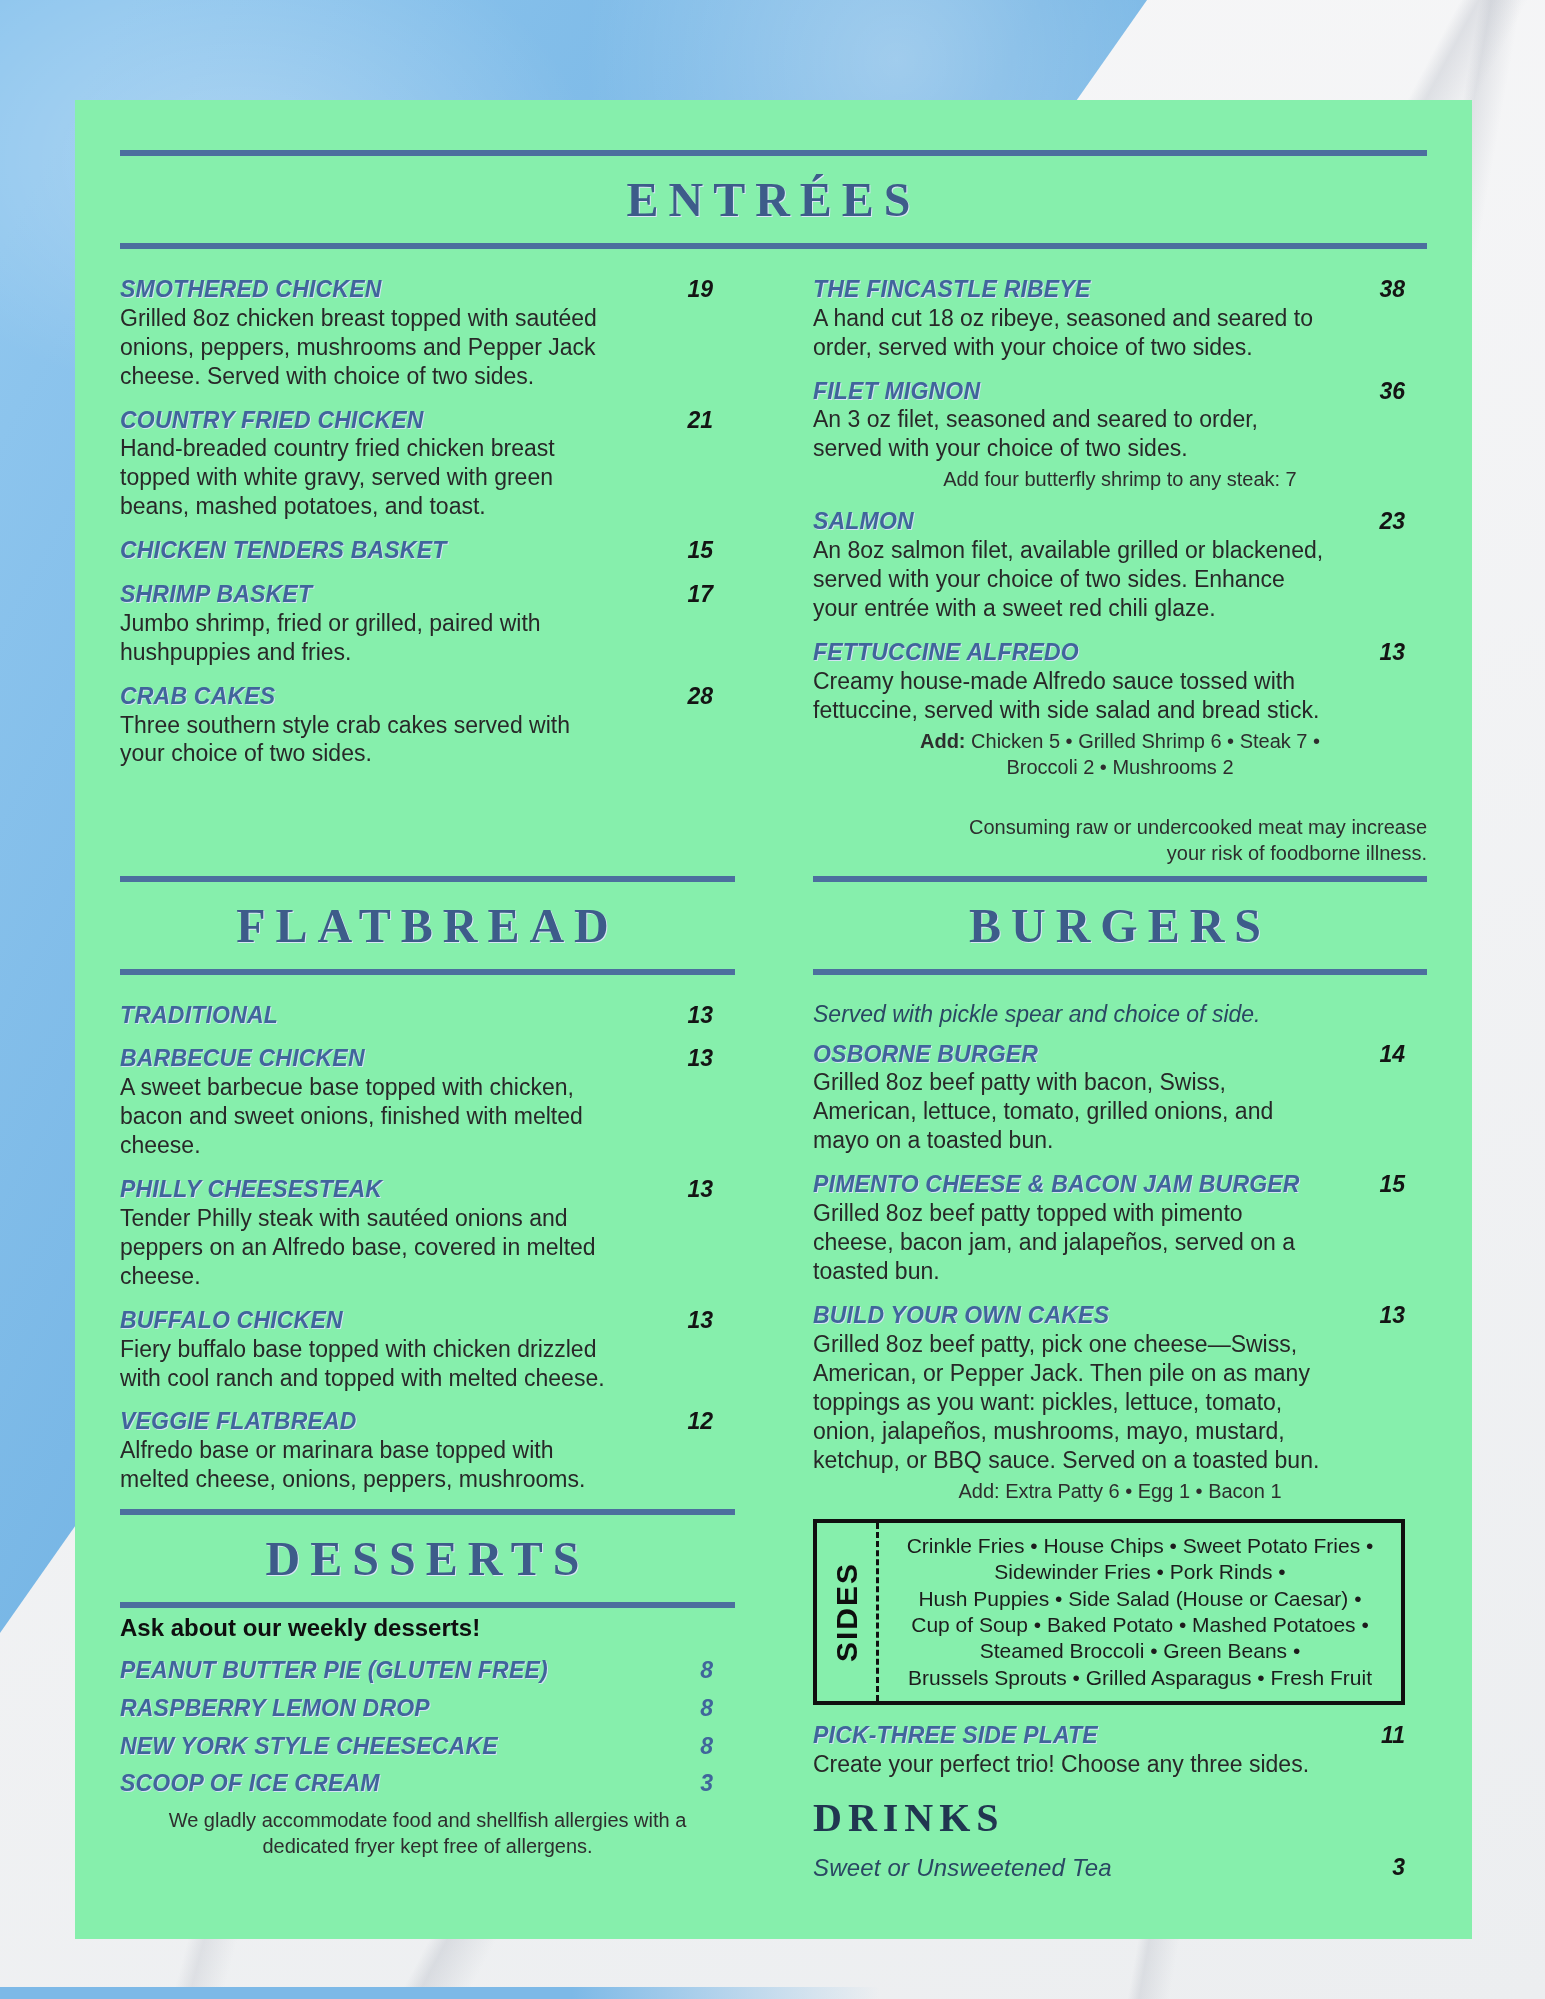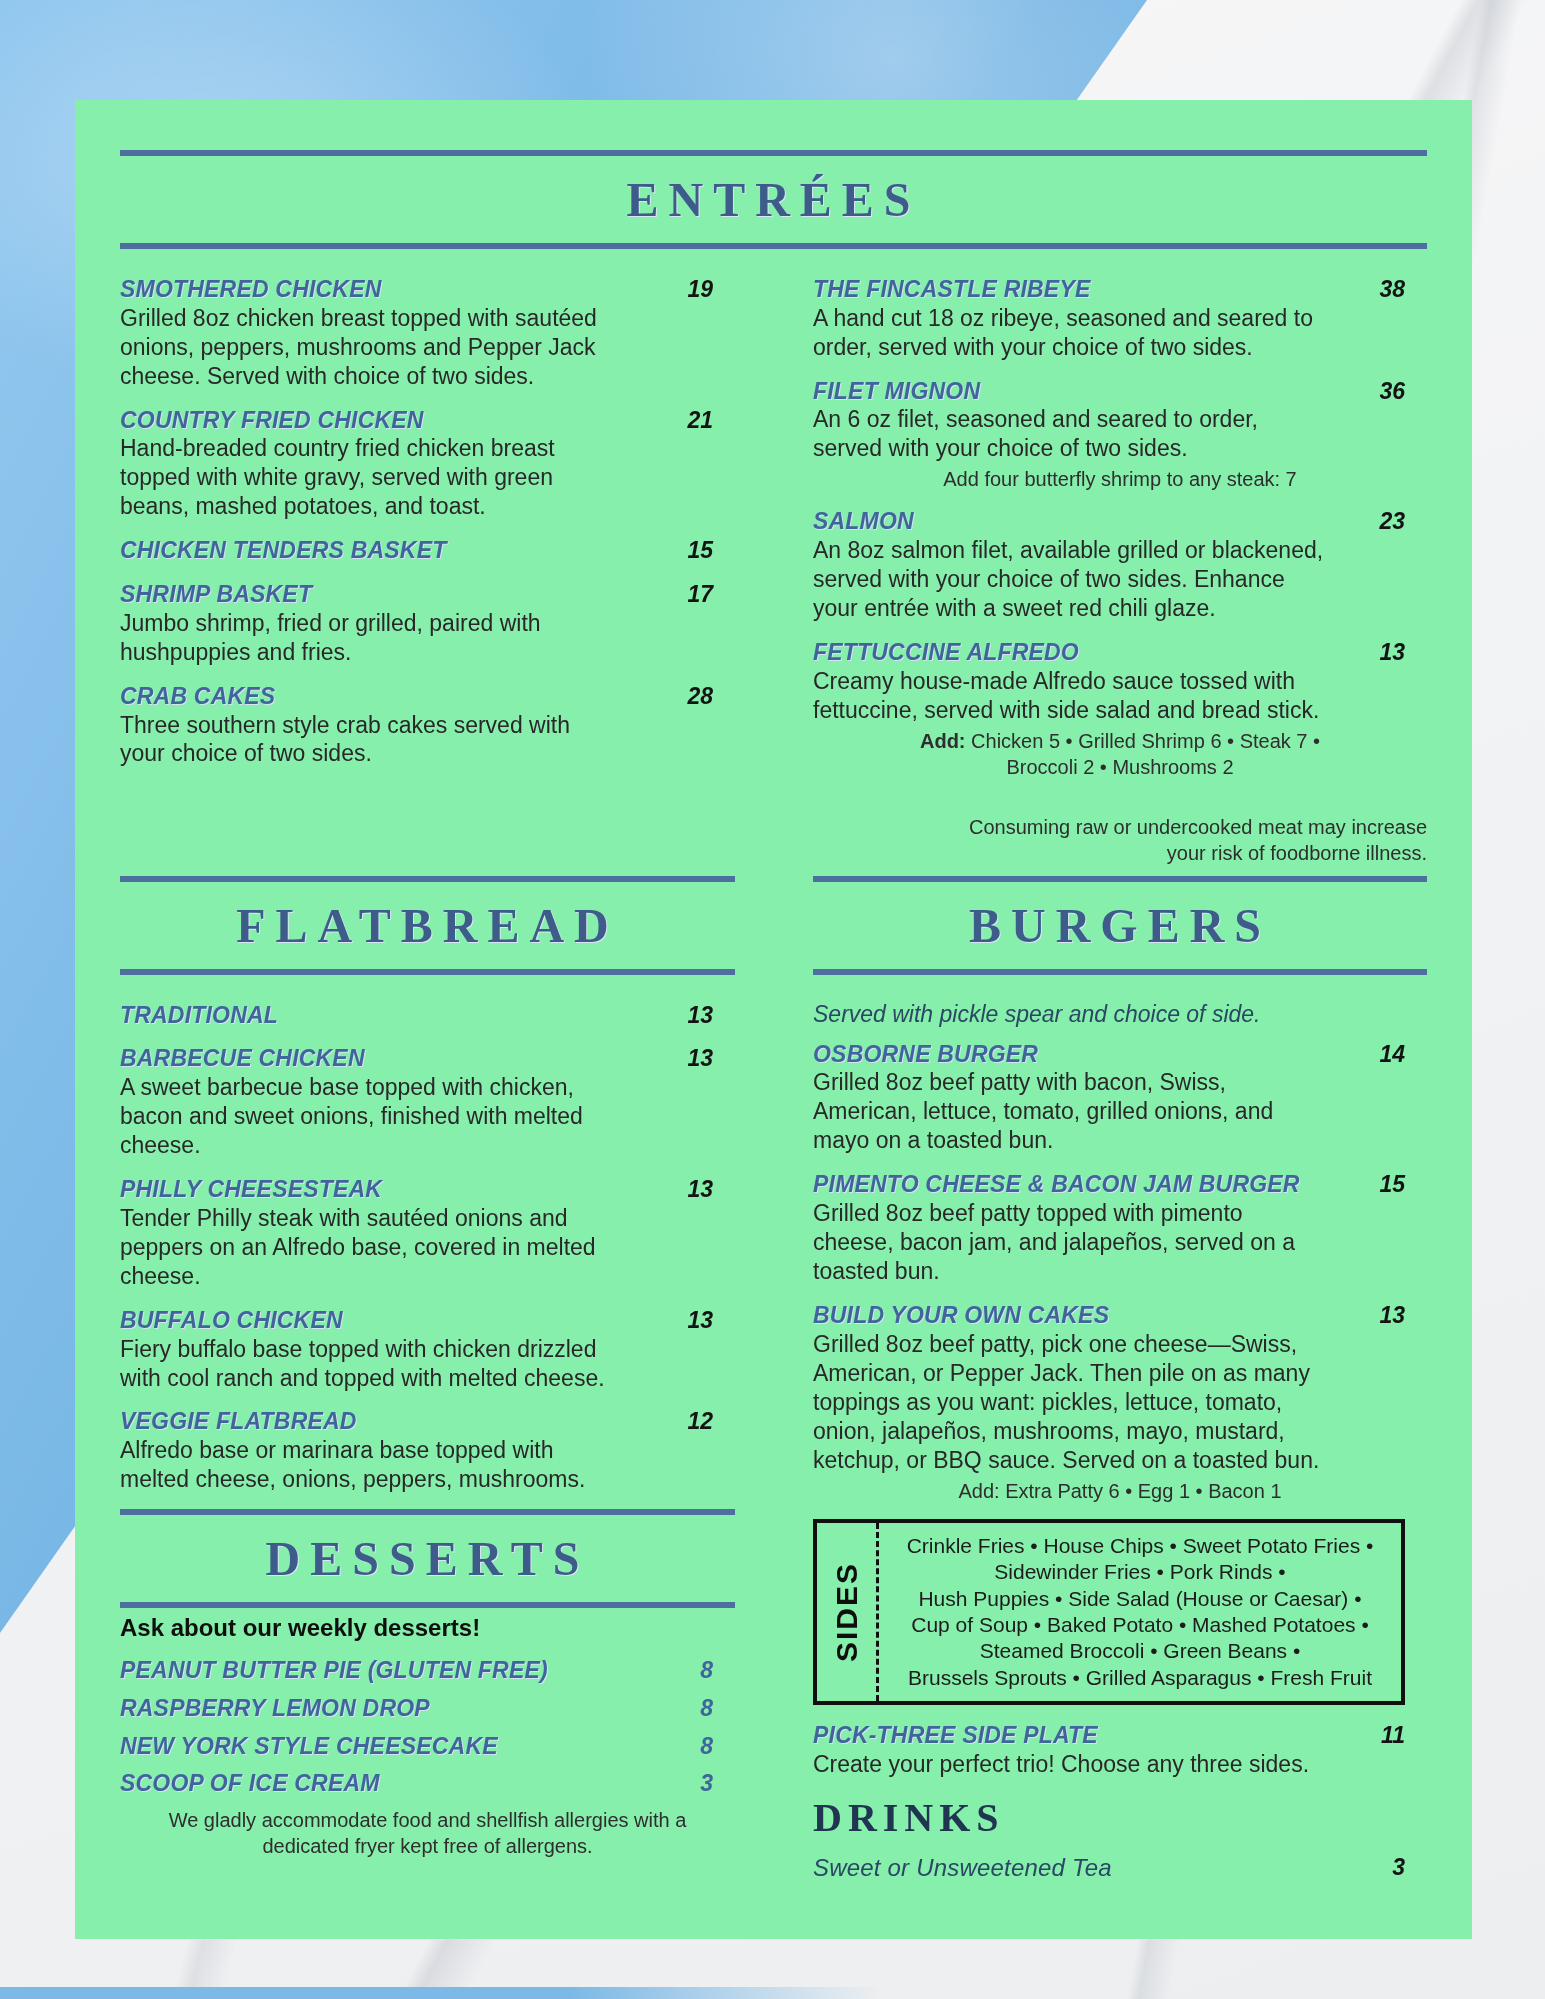--- a/index.html
+++ b/index.html
@@ -165,21 +165,21 @@
               <div class="desc">A hand cut 18 oz ribeye, seasoned and seared to
 order, served with your choice of two sides.</div>
 
             </div>
 
             <div class="item">
               <div class="row">
                 <span class="title">FILET MIGNON</span>
                 <span class="price">36</span>
               </div>
-              <div class="desc">An 6 oz filet, seasoned and seared to order,
+              <div class="desc">An 3 oz filet, seasoned and seared to order,
 served with your choice of two sides.</div>
               <div class="note"><b></b><span>Add four butterfly shrimp to any steak: 7</span></div>
             </div>
 
             <div class="item">
               <div class="row">
                 <span class="title">SALMON</span>
                 <span class="price">23</span>
               </div>
               <div class="desc">An 8oz salmon filet, available grilled or blackened,

